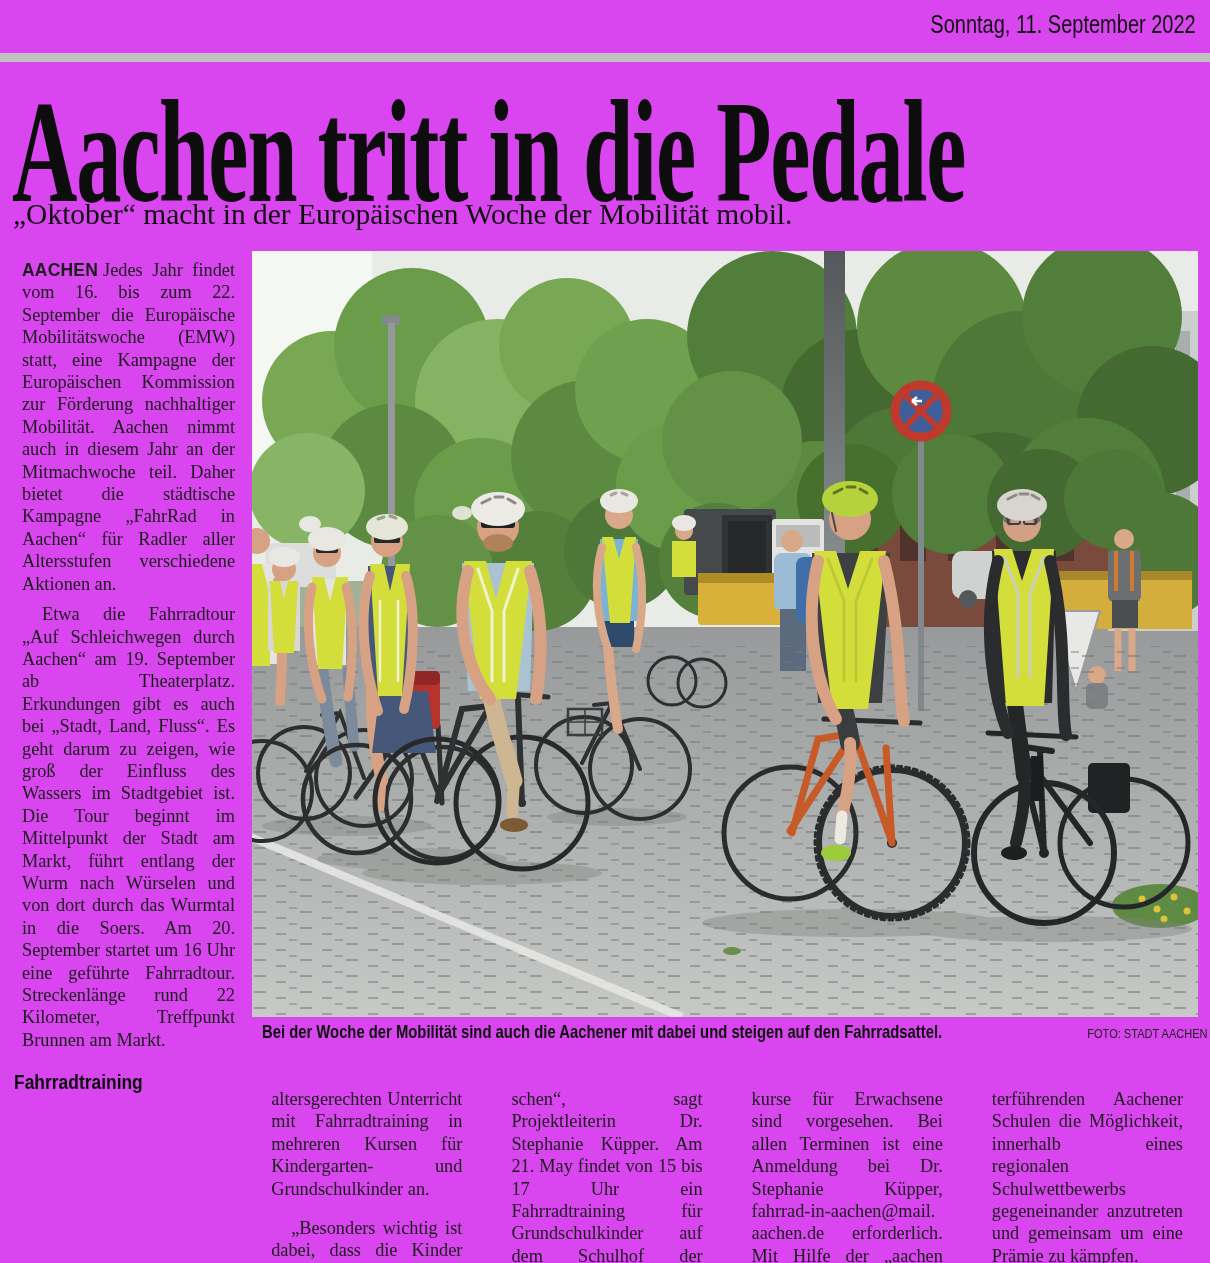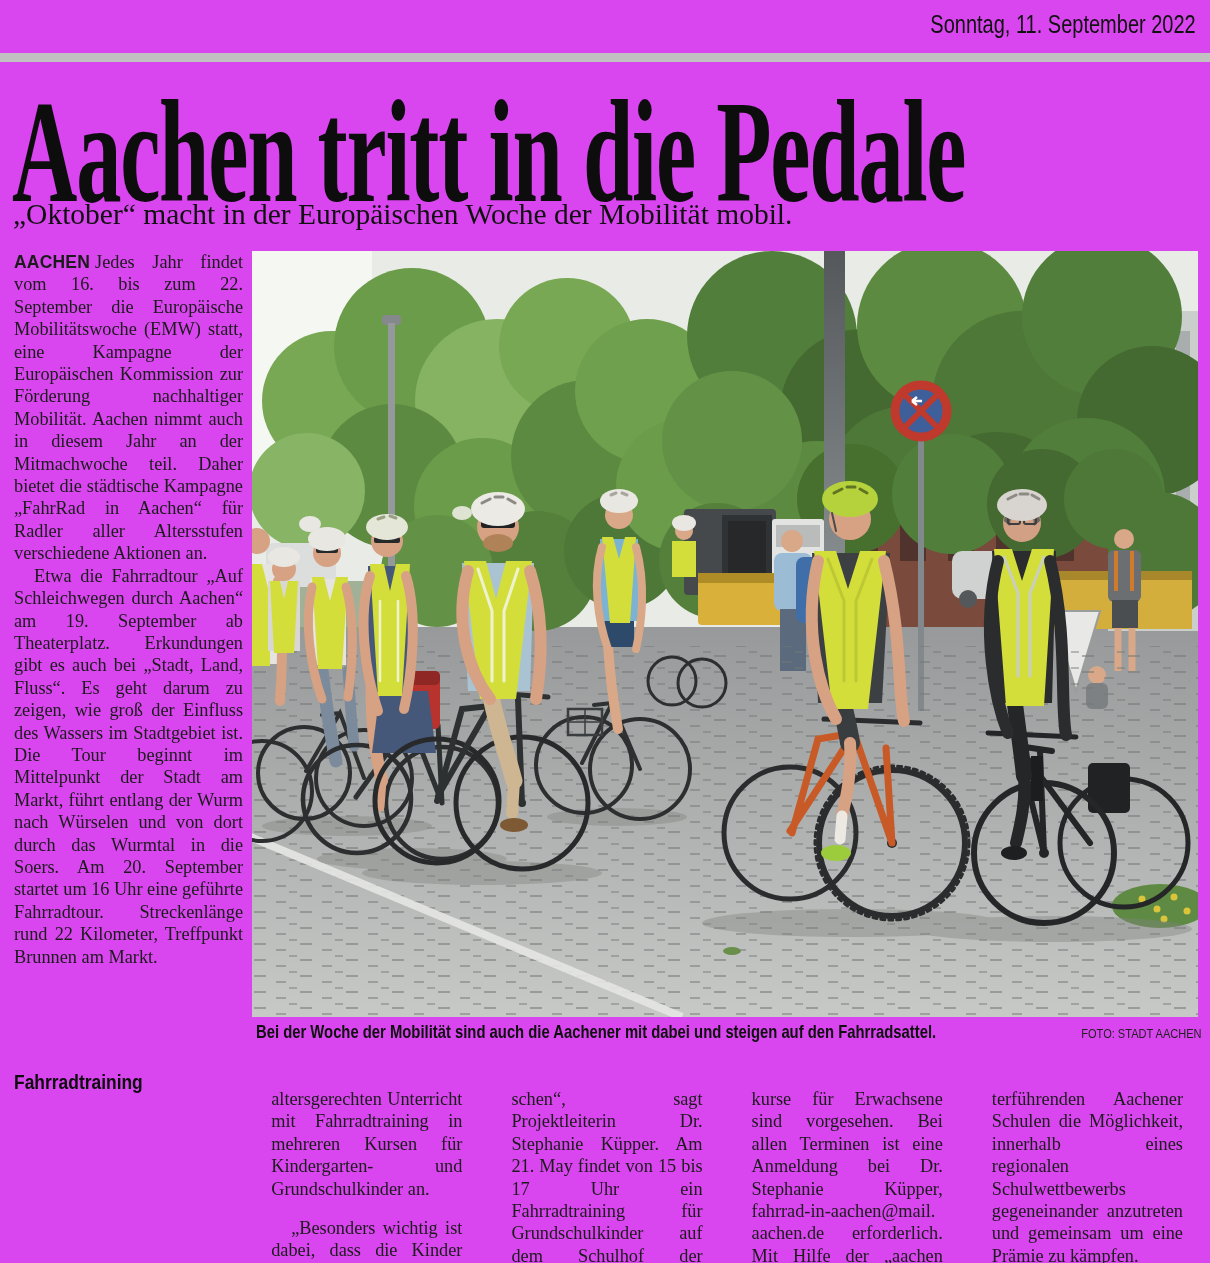--- a/index.html
+++ b/index.html
@@ -8,27 +8,27 @@
   .date-row{position:absolute;top:10px;right:14px;height:36px;}
   .date{position:absolute;right:0;top:0;font-family:"Liberation Sans",sans-serif;
         font-size:25px;color:#111;white-space:nowrap;transform:scaleX(.8);transform-origin:100% 50%;}
   .gray-bar{position:absolute;top:53px;left:0;width:1210px;height:9px;background:#c1c1c1;}
   .headline{position:absolute;top:76px;left:12px;font-family:"Liberation Serif",serif;
         font-weight:bold;font-size:146px;line-height:1.05;letter-spacing:-2px;color:#0d0d0d;
         white-space:nowrap;transform:scaleX(.62);transform-origin:0 0;}
   .subhead{position:absolute;top:198px;left:13px;font-size:29.5px;color:#101010;white-space:nowrap;}
   .leftcol{position:absolute;top:251px;left:14px;width:229px;
         font-size:18.3px;line-height:22.4px;text-align:justify;hyphens:auto;}
-  .leftcol p{margin:0;}
+  .leftcol p{margin:8px;}
   .leftcol p + p, .indent{text-indent:20px;}
   .lead-in{font-family:"Liberation Sans",sans-serif;font-weight:bold;font-size:17.5px;
         letter-spacing:.2px;margin-right:5px;}
   .photo{position:absolute;top:251px;left:252px;width:946px;height:766px;overflow:hidden;background:#dfe3da;}
   .photo svg{display:block;}
-  .caption-row{position:absolute;top:1021px;left:256px;width:946px;height:26px;}
+  .caption-row{position:absolute;top:1021px;left:262px;width:946px;height:26px;}
   .caption{position:absolute;left:0;top:0;font-family:"Liberation Sans",sans-serif;font-weight:bold;
         font-size:19px;color:#0f0f0f;white-space:nowrap;transform:scaleX(.78);transform-origin:0 50%;}
   .credit{position:absolute;right:0;top:5px;font-family:"Liberation Sans",sans-serif;font-size:13px;
         color:#222;white-space:nowrap;transform:scaleX(.85);transform-origin:100% 50%;}
   .bottom{position:absolute;top:1071px;left:14px;width:1186px;display:grid;
         grid-template-columns:repeat(5,1fr);column-gap:15px;
         font-size:18.3px;line-height:22.4px;text-align:justify;hyphens:auto;}
   .bottom p{margin:17px;}
   .bcol-heading{display:inline-block;font-family:"Liberation Sans",sans-serif;font-weight:bold;
         font-size:20.5px;color:#0d0d0d;white-space:nowrap;transform:scaleX(.85);transform-origin:0 50%;}

